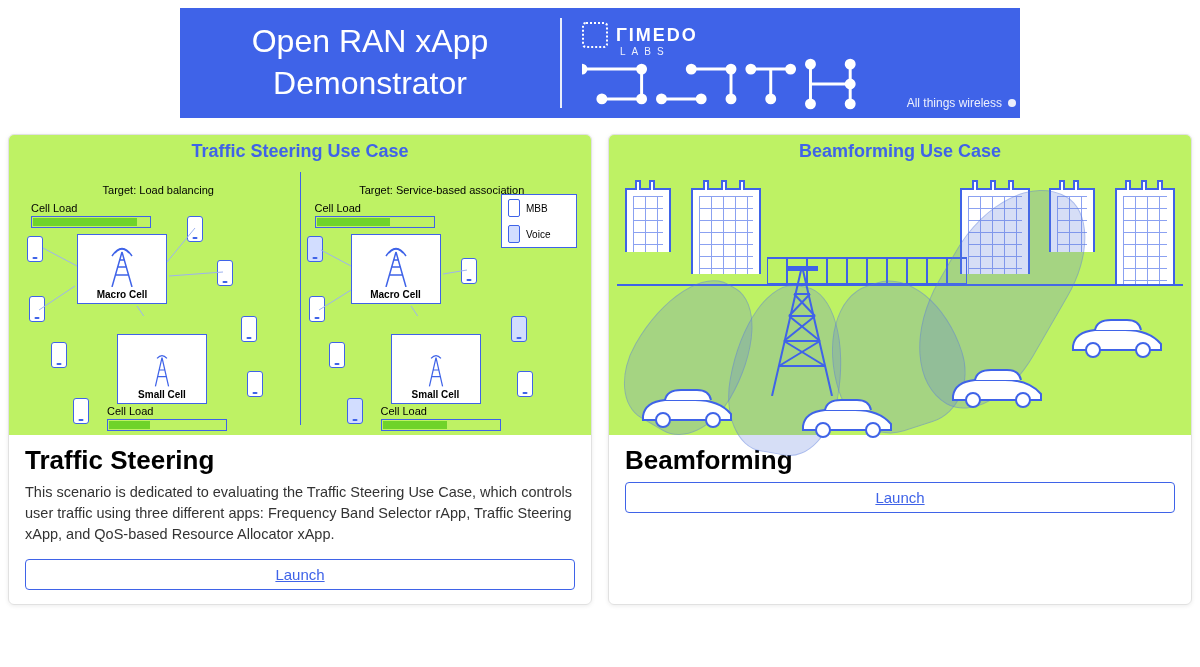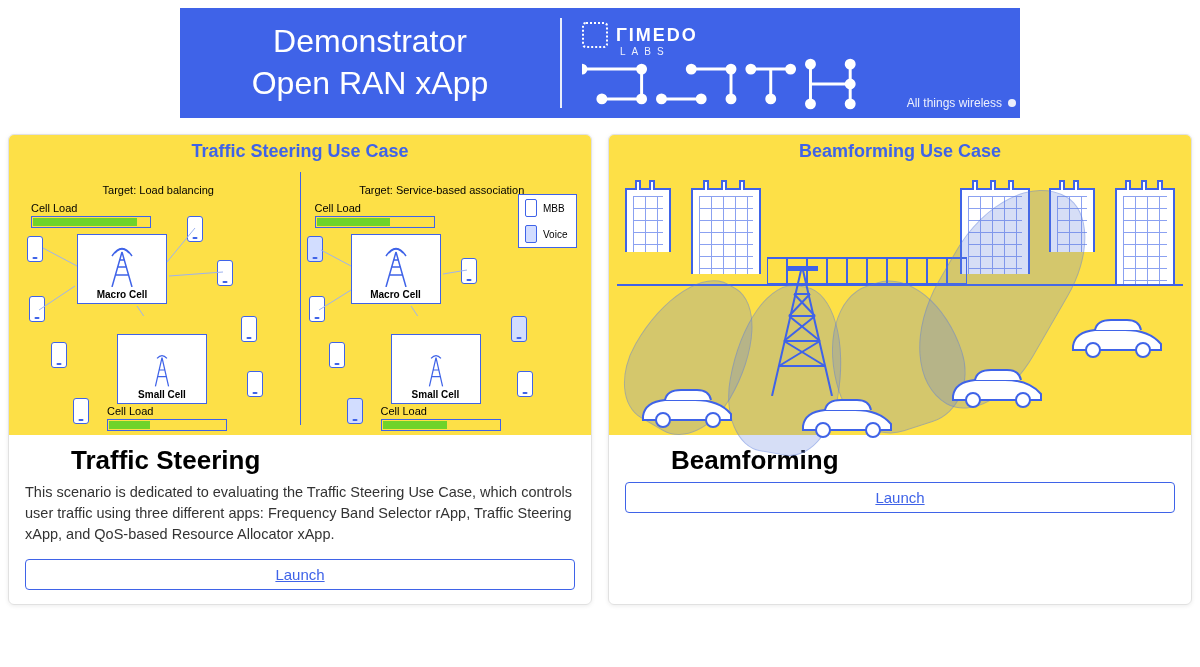--- a/index.html
+++ b/index.html
@@ -48,28 +48,28 @@
 .cards {
   display:flex; gap:16px; padding:0 8px;
 }
 .card {
   flex:1; border:1px solid #e1e1e1; border-radius:6px;
   box-shadow: 0 1px 4px rgba(0,0,0,.08);
   display:flex; flex-direction:column;
   overflow:hidden;
 }
 .card-figure {
-  height:300px; background:#fde047;
+  height:300px; background:#bef264;
   display:flex; flex-direction:column; align-items:center;
   padding: 6px 8px 0 8px;
 }
 .fig-title { color:#3f63e8; font-weight:700; font-size:18px; margin-bottom:4px; }
 
 .card-body { padding: 10px 16px 14px 16px; }
-.card-title { font-size:26px; font-weight:700; margin-bottom:6px;margin-left:46px; }
+.card-title { font-size:26px; font-weight:700; margin-bottom:6px; }
 .card-desc  { font-size:14.5px; color:#333; line-height:1.45; margin-bottom:14px; }
 
 .launch-btn {
   display:block; width:100%;
   border:1px solid #3f63e8; background:#fff; color:#3f63e8;
   font-size:15px; padding:6px 0; border-radius:4px; cursor:pointer;
   text-align:center;
   text-decoration:underline;
 }
 
@@ -88,21 +88,21 @@
   position:absolute;
 }
 .ts-phone {
   position:absolute; width:16px; height:26px; border:1.5px solid #3f63e8;
   border-radius:3px; background:#fff;
 }
 .ts-phone::after{
   content:""; position:absolute; bottom:2px; left:50%; transform:translateX(-50%);
   width:5px; height:2px; background:#3f63e8; border-radius:1px;
 }
-.ts-legend { position:absolute; right:6px; top:28px; border:1.5px solid #3f63e8; width:59px; background:#fff;}
+.ts-legend { position:absolute; right:6px; top:28px; border:1.5px solid #3f63e8; width:76px; background:#fff;}
 .ts-legend-row{ display:flex; align-items:center; gap:6px; padding:4px 6px; font-size:10px; }
 .ts-legend-row .sw{ width:12px; height:18px; border:1.5px solid #3f63e8; border-radius:2px;}
 .ts-legend-row.voice .sw{ background:#d2ddff; }
 
 .antenna-icon{ color:#3f63e8; }
 
 
 .bf-wrap{ position:relative; width:100%; height:100%; }
 .bf-skyline{ position:absolute; top:22px; left:0; right:0; display:flex; justify-content:space-between; padding:0 8px;}
 .bf-building{ border:2px solid #3f63e8; background:#fff; border-bottom:none; position:relative;}
@@ -128,22 +128,22 @@
 }
 .bf-car{ position:absolute; color:#3f63e8; }
 .bf-car svg{ width:100px; height:42px; }
 
 </style>
 </head>
 <body>
 
 <div class="banner">
   <div class="banner-left">
+    <div>Open RAN xApp</div>
     <div>Demonstrator</div>
-    <div>Open RAN xApp</div>
   </div>
   <div class="banner-divider"></div>
   <div class="banner-right">
     <div class="logo-block">
       <div class="logo-mark"></div>
       <div class="logo-text">ΓIMEDO</div>
     </div>
     <div class="logo-sub">LABS</div>
     <div class="dots-art">
       <svg viewBox="0 0 300 50">

